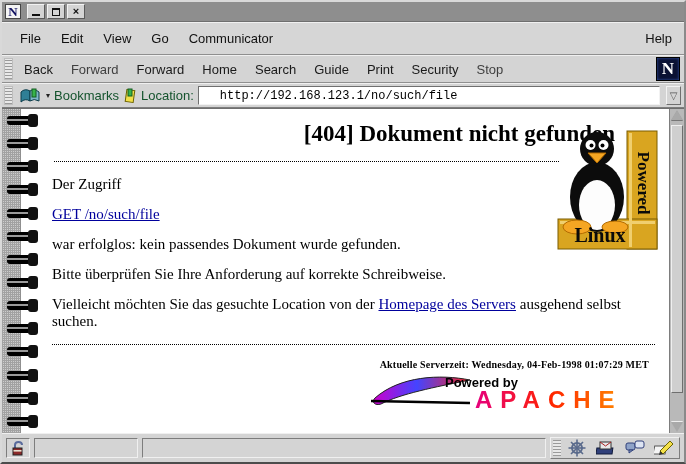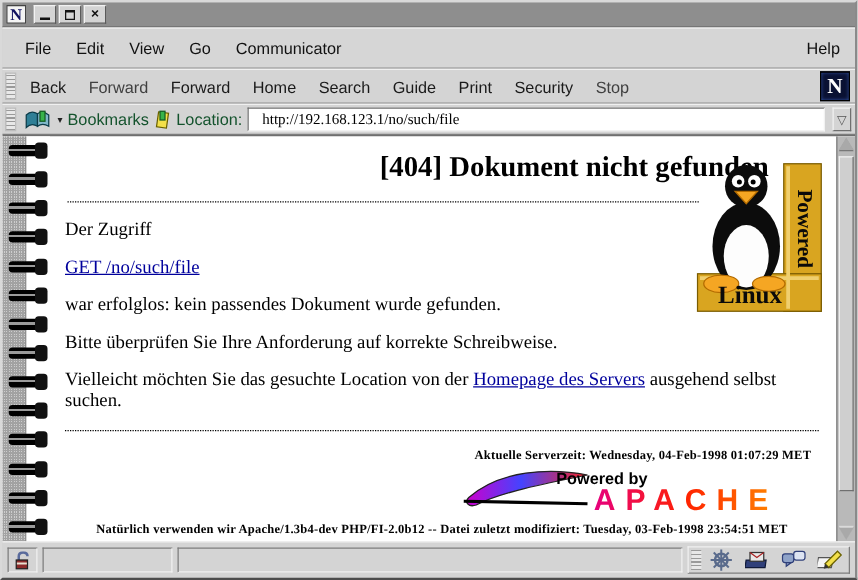--- a/index.html
+++ b/index.html
@@ -46,22 +46,22 @@
            border:1px solid #000; color:#fff; font-family:"Liberation Serif",serif;
            font-weight:bold; font-size:17px; display:flex; align-items:center;
            justify-content:center; box-shadow:inset 0 0 3px #3355aa; }
 
   
   .locbar { height:25px; background:#d4d4d4; display:flex; align-items:center;
             border-top:1px solid #f0f0f0; border-bottom:1px solid #7d7d7d; gap:4px; }
   .locbar .label { font-size:13px; color:#14532d; white-space:nowrap; }
   .loc-input { flex:1; height:19px; margin-right:2px; border:1px solid;
                border-color:#6f6f6f #f2f2f2 #f2f2f2 #6f6f6f; background:#fff;
-               font-family:Liberation Serif, serif; font-size:12px; color:#000;
-               padding:1px 11px; outline:none; }
+               font-family:Liberation Mono, monospace; font-size:12px; color:#000;
+               padding:1px 21px; outline:none; }
   .loc-drop { width:15px; height:19px; margin-right:3px; display:flex; align-items:center;
               justify-content:center; font-size:10px; color:#555;
               border:1px solid; border-color:#f2f2f2 #6f6f6f #6f6f6f #f2f2f2; }
   .mini-drop { font-size:8px; color:#222; margin-left:1px; }
 
   
   .content { position:relative; flex:1; background:#fff; display:flex;
              border-top:1px solid #6f6f6f; overflow:hidden; }
   .spiral { position:relative; width:38px; background:#fff; flex:none; }
   .dither { position:absolute; left:0; top:0; bottom:0; width:19px;
@@ -238,21 +238,20 @@
               <stop offset="1" stop-color="#ff2222"></stop>
             </linearGradient>
           </defs>
           <path d="M30,26 C55,4 95,2 125,8 C90,15 55,22 36,32 C30,34 26,30 30,26 Z" fill="url(#fg)" stroke="#222" stroke-width="1"></path>
           <path d="M26,29 L125,31" stroke="#000" stroke-width="2.5" fill="none"></path>
           <text x="100" y="15" font-family="Liberation Sans, sans-serif" font-size="13" font-weight="bold" fill="#000">Powered by</text>
           <text x="130" y="36" font-family="Liberation Sans, sans-serif" font-size="24" font-weight="bold" letter-spacing="8" fill="url(#ag)">APACHE</text>
         </svg>
       </div>
 
-      <div class="small-bold modified">Natürlich verwenden wir Apache/1.3b4-dev PHP/FI-2.0b12 -- Datei zuletzt modifiziert: Tuesday, 03-Feb-1998 23:54:51 MET</div>
 
 
       <svg class="linux-logo" viewBox="0 0 102 128">
         <rect x="70" y="8" width="30" height="118" fill="#d9a520" stroke="#7a5c00" stroke-width="1"></rect>
         <rect x="1" y="96" width="99" height="30" fill="#d9a520" stroke="#7a5c00" stroke-width="1"></rect>
         <rect x="72" y="10" width="3" height="114" fill="#f0cf6e"></rect>
         <rect x="3" y="98" width="95" height="3" fill="#f0cf6e"></rect>
 
         <g>
           <ellipse cx="40" cy="74" rx="27" ry="35" fill="#0c0c0c"></ellipse>

